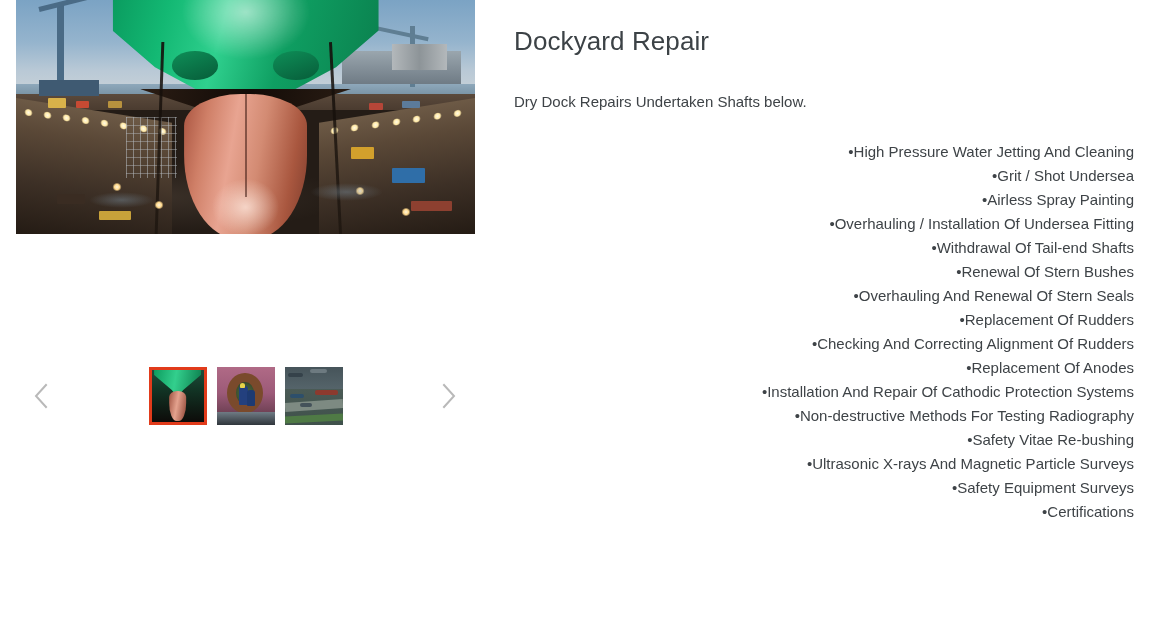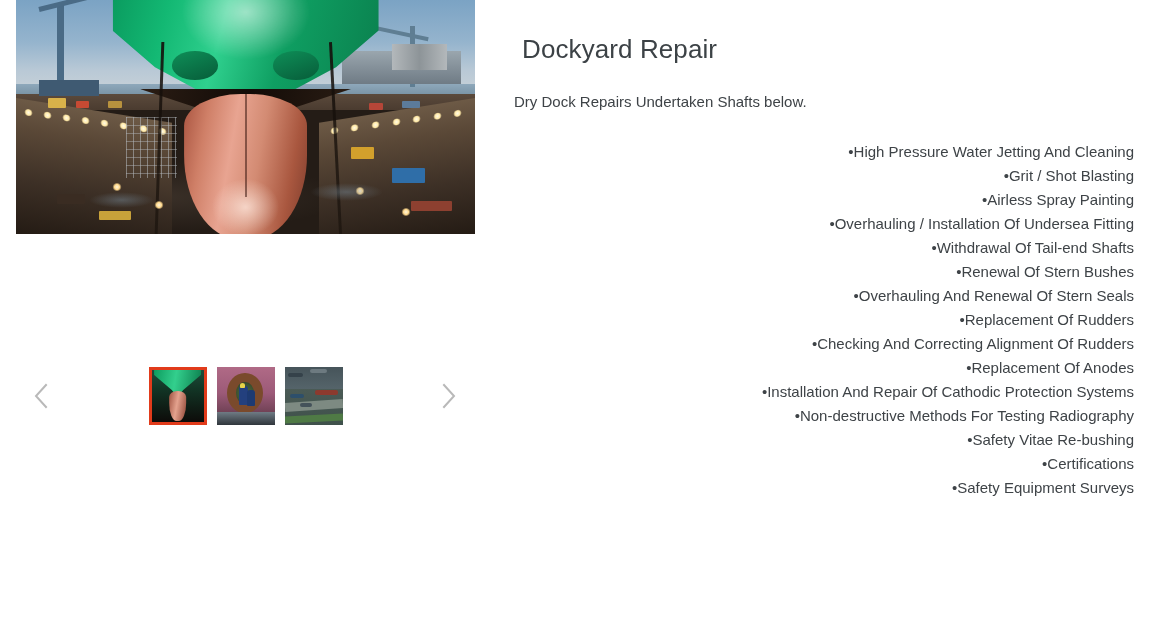--- a/index.html
+++ b/index.html
@@ -320,21 +320,21 @@
   }
 
   
   .content {
     position: absolute;
     left: 514px;
     top: 0;
     width: 620px;
   }
   .page-title {
-    margin: 8px;
+    margin: 0;
     padding: 0;
     position: absolute;
     left: 0;
     top: 25px;
     font-size: 26px;
     font-weight: 400;
     line-height: 32px;
     color: #3c4246;
     letter-spacing: .1px;
     white-space: nowrap;
@@ -497,29 +497,30 @@
 </div>
 
 <div class="content">
 
   <h1 class="page-title">Dockyard Repair</h1>
 
   <div class="intro">Dry Dock Repairs Undertaken Shafts below.</div>
 
   <ul class="bullets">
     <li><span class="dot">•</span><span>High Pressure Water Jetting And Cleaning</span></li>
-    <li><span class="dot">•</span><span>Grit / Shot Blasting</span></li>
+    <li><span class="dot">•</span><span>Grit / Shot Undersea</span></li>
     <li><span class="dot">•</span><span>Airless Spray Painting</span></li>
     <li><span class="dot">•</span><span>Overhauling / Installation Of Undersea Fitting</span></li>
     <li><span class="dot">•</span><span>Withdrawal Of Tail-end Shafts</span></li>
     <li><span class="dot">•</span><span>Renewal Of Stern Bushes</span></li>
     <li><span class="dot">•</span><span>Overhauling And Renewal Of Stern Seals</span></li>
     <li><span class="dot">•</span><span>Replacement Of Rudders</span></li>
     <li><span class="dot">•</span><span>Checking And Correcting Alignment Of Rudders</span></li>
     <li><span class="dot">•</span><span>Replacement Of Anodes</span></li>
     <li><span class="dot">•</span><span>Installation And Repair Of Cathodic Protection Systems</span></li>
     <li><span class="dot">•</span><span>Non-destructive Methods For Testing Radiography</span></li>
     <li><span class="dot">•</span><span>Safety Vitae Re-bushing</span></li>
+    <li><span class="dot">•</span><span>Ultrasonic X-rays And Magnetic Particle Surveys</span></li>
+    <li><span class="dot">•</span><span>Safety Equipment Surveys</span></li>
     <li><span class="dot">•</span><span>Certifications</span></li>
-    <li><span class="dot">•</span><span>Safety Equipment Surveys</span></li>
   </ul>
 
 </div>
 
 </body></html>

